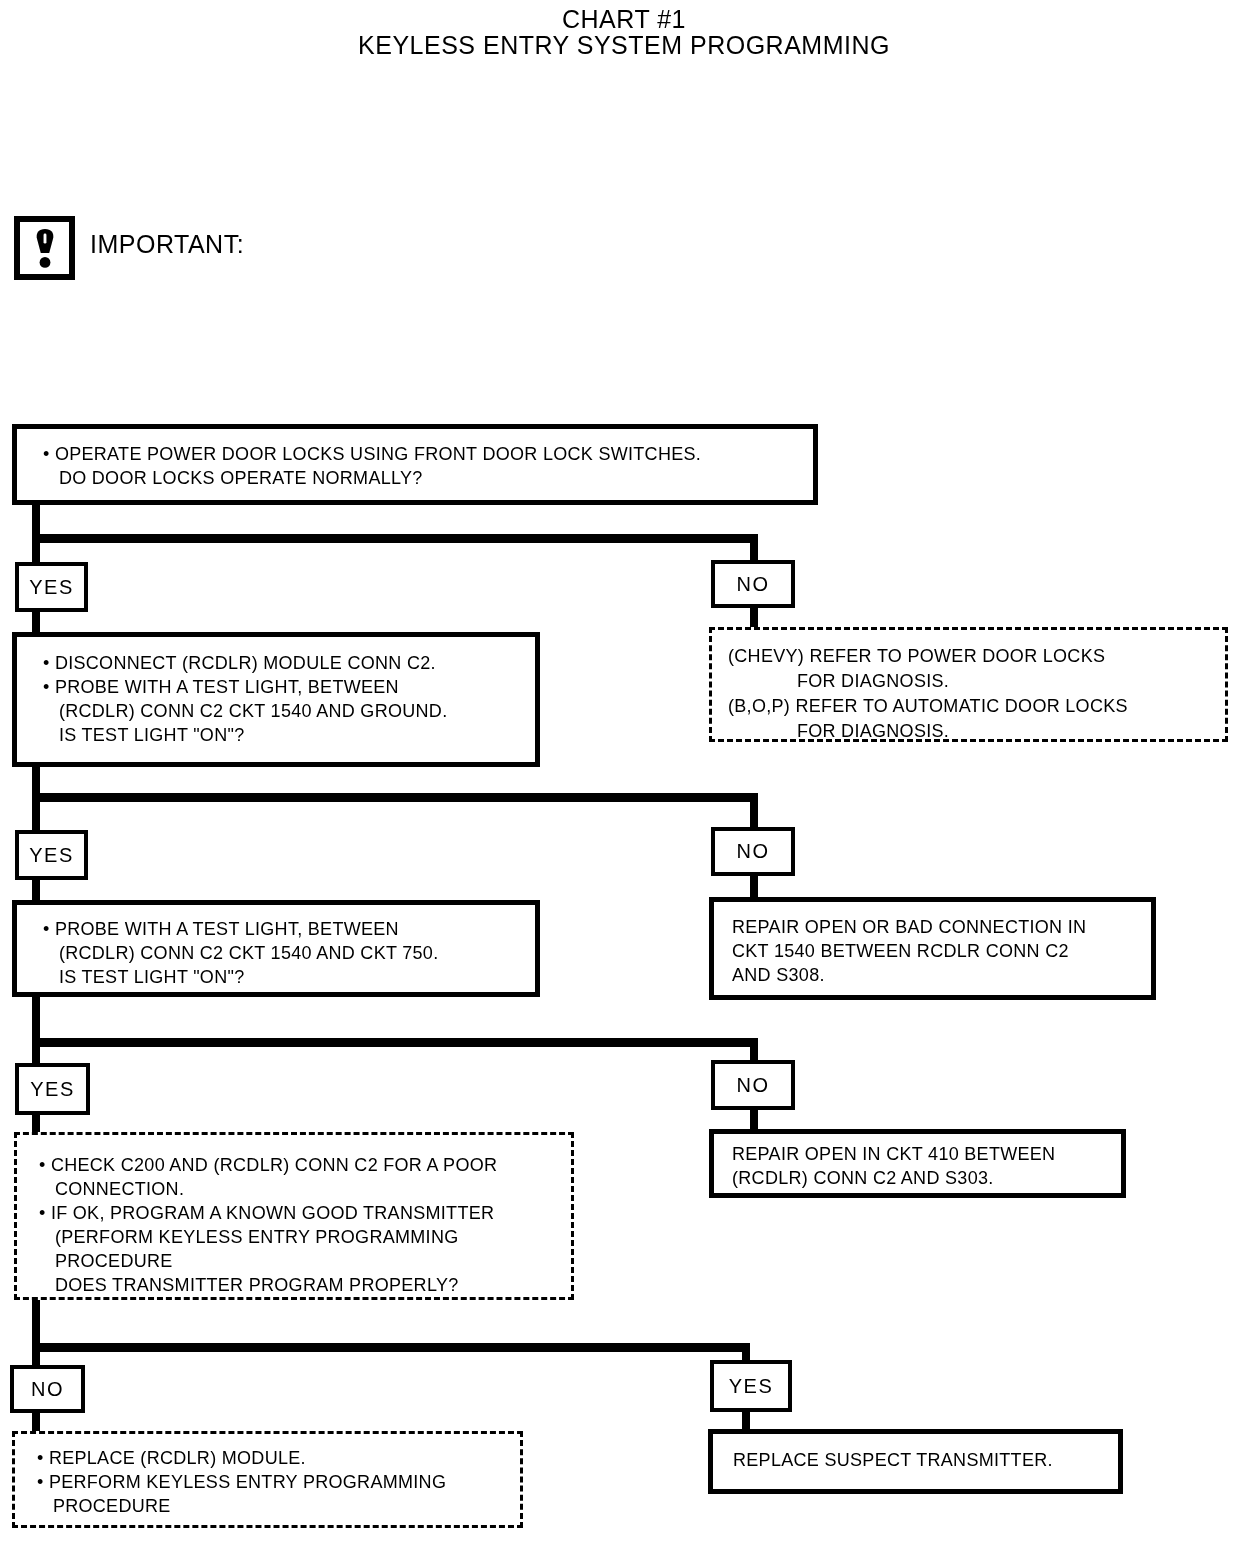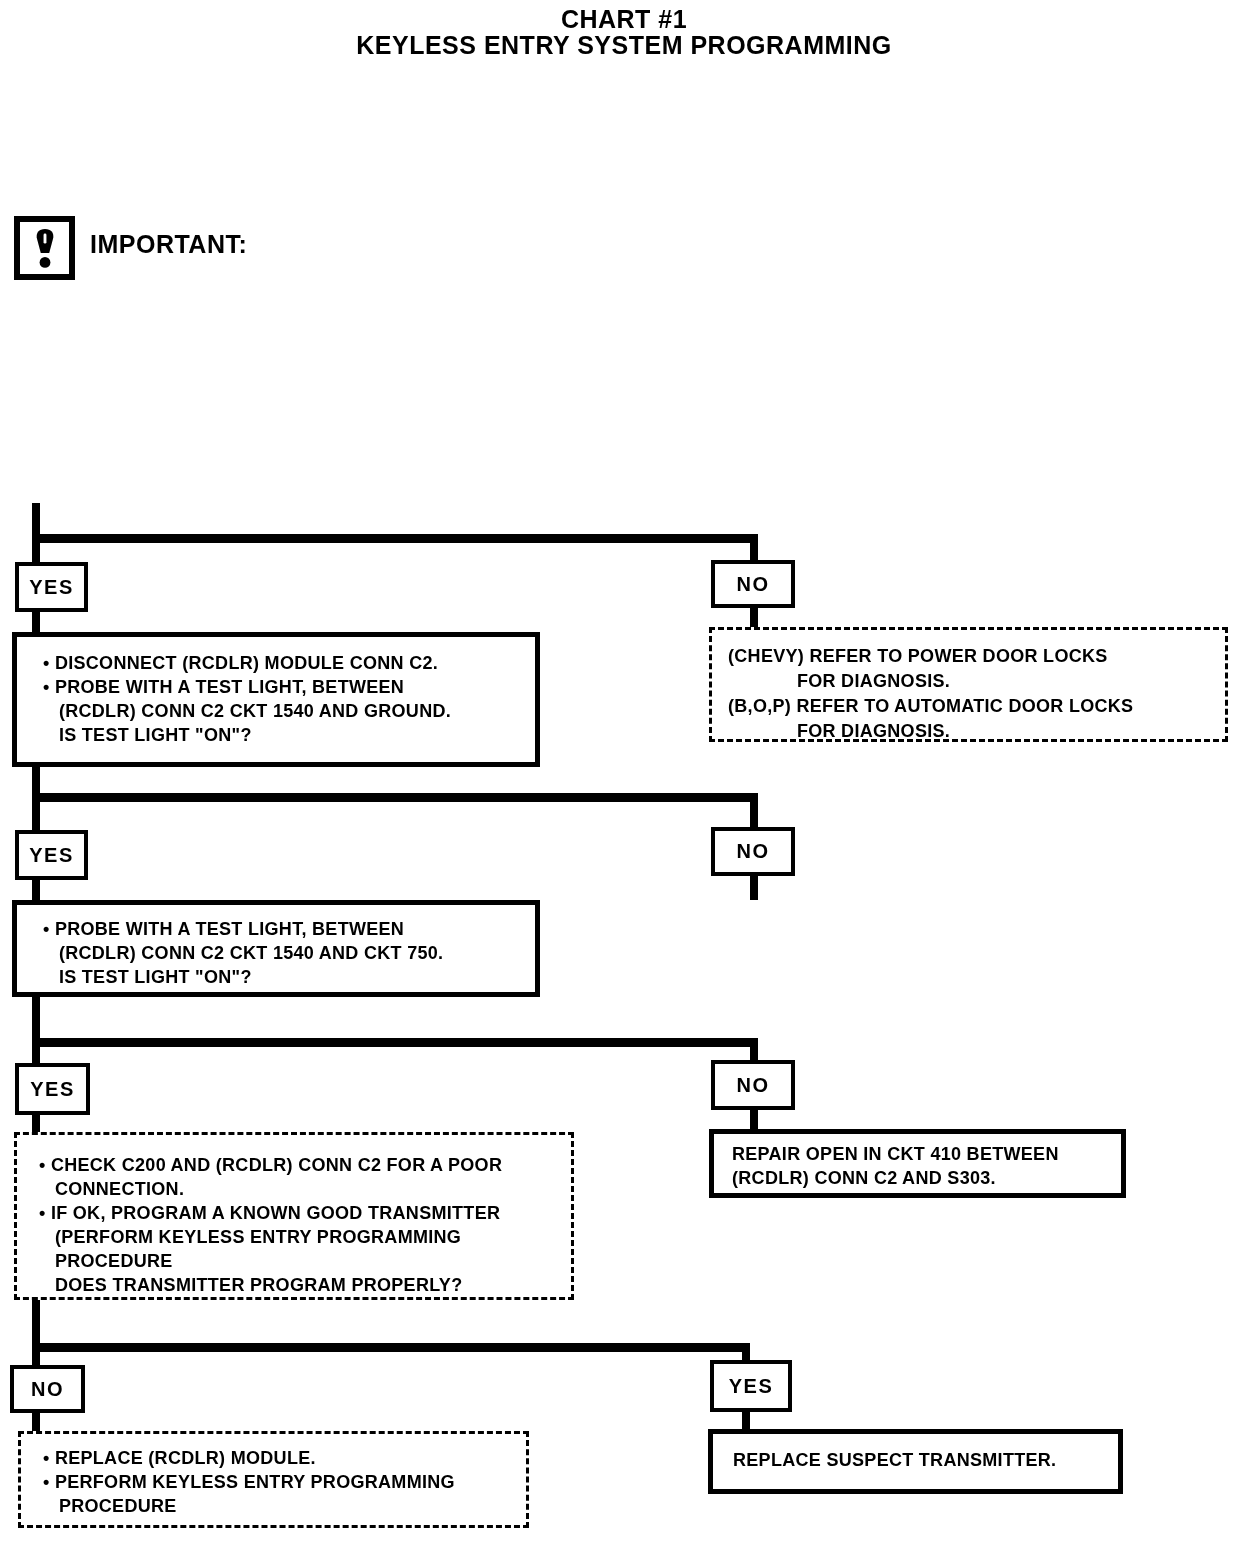--- a/index.html
+++ b/index.html
@@ -2,21 +2,21 @@
 <html><head>
 <meta charset="utf-8">
 <style>
   html,body{margin:0;padding:0;background:#ffffff;}
   .canvas{
     position:relative;
     width:1248px;height:1542px;
     background:#ffffff;
     color:#000;
     font-family:"Liberation Sans", sans-serif;
-    font-weight:bold;
+    font-weight:normal;
     overflow:hidden;
   }
   .title{
     position:absolute;left:0;width:100%;
     text-align:center;
     font-size:25px;letter-spacing:0.5px;
     white-space:nowrap;
   }
   .line{position:absolute;background:#000;z-index:0;}
   .node{
@@ -86,20 +86,24 @@
   <div class="line" style="left:750px;top:1038px;width:8px;height:26px;"></div>
   <div class="line" style="left:750px;top:1106px;width:8px;height:26px;"></div>
   <div class="line" style="left:32px;top:1113px;width:8px;height:22px;"></div>
 
   <div class="line" style="left:32px;top:1298px;width:8px;height:69px;"></div>
   <div class="line" style="left:32px;top:1343px;width:718px;height:9px;"></div>
   <div class="line" style="left:742px;top:1343px;width:8px;height:19px;"></div>
   <div class="line" style="left:742px;top:1410px;width:8px;height:22px;"></div>
   <div class="line" style="left:32px;top:1411px;width:8px;height:23px;"></div>
 
+  <div class="node" style="left:12px;top:424px;width:806px;height:81px;">
+    <div class="box-text" style="padding-left:26px;">• OPERATE POWER DOOR LOCKS USING FRONT DOOR LOCK SWITCHES.
+   DO DOOR LOCKS OPERATE NORMALLY?</div>
+  </div>
 
   <div class="decision" style="left:15px;top:562px;width:73px;height:50px;">YES</div>
   <div class="decision" style="left:711px;top:560px;width:84px;height:48px;">NO</div>
 
   <div class="node" style="left:12px;top:632px;width:528px;height:135px;">
     <div class="box-text" style="padding-left:26px;padding-top:14px;">• DISCONNECT (RCDLR) MODULE CONN C2.
 • PROBE WITH A TEST LIGHT, BETWEEN
    (RCDLR) CONN C2 CKT 1540 AND GROUND.
    IS TEST LIGHT "ON"?</div>
   </div>
@@ -111,41 +115,46 @@
   </div>
 
   <div class="decision" style="left:15px;top:830px;width:73px;height:50px;">YES</div>
   <div class="decision" style="left:711px;top:827px;width:84px;height:49px;">NO</div>
 
   <div class="node" style="left:12px;top:900px;width:528px;height:97px;">
     <div class="box-text" style="padding-left:26px;padding-top:12px;">• PROBE WITH A TEST LIGHT, BETWEEN
    (RCDLR) CONN C2 CKT 1540 AND CKT 750.
    IS TEST LIGHT "ON"?</div>
   </div>
+  <div class="node" style="left:709px;top:897px;width:447px;height:103px;">
+    <div class="box-text" style="padding-left:18px;padding-top:13px;">REPAIR OPEN OR BAD CONNECTION IN
+CKT 1540 BETWEEN RCDLR CONN C2
+AND S308.</div>
+  </div>
 
   <div class="decision" style="left:15px;top:1063px;width:75px;height:52px;">YES</div>
   <div class="decision" style="left:711px;top:1060px;width:84px;height:50px;">NO</div>
 
   <div class="node dashed" style="left:14px;top:1132px;width:560px;height:168px;">
     <div class="box-text" style="padding-left:22px;padding-top:18px;">• CHECK C200 AND (RCDLR) CONN C2 FOR A POOR
    CONNECTION.
 • IF OK, PROGRAM A KNOWN GOOD TRANSMITTER
    (PERFORM KEYLESS ENTRY PROGRAMMING
    PROCEDURE
    DOES TRANSMITTER PROGRAM PROPERLY?</div>
   </div>
   <div class="node" style="left:709px;top:1129px;width:417px;height:69px;">
     <div class="box-text" style="padding-left:18px;padding-top:8px;">REPAIR OPEN IN CKT 410 BETWEEN
 (RCDLR) CONN C2 AND S303.</div>
   </div>
 
   <div class="decision" style="left:10px;top:1365px;width:75px;height:48px;">NO</div>
   <div class="decision" style="left:710px;top:1360px;width:82px;height:52px;">YES</div>
 
-  <div class="node dashed" style="left:18px;top:1431px;width:511px;height:97px;">
+  <div class="node dashed" style="left:12px;top:1431px;width:511px;height:97px;">
     <div class="box-text" style="padding-left:22px;padding-top:12px;">• REPLACE (RCDLR) MODULE.
 • PERFORM KEYLESS ENTRY PROGRAMMING
    PROCEDURE</div>
   </div>
   <div class="node" style="left:708px;top:1429px;width:415px;height:65px;">
     <div class="box-text" style="padding-left:20px;padding-top:14px;">REPLACE SUSPECT TRANSMITTER.</div>
   </div>
 
 </div>
 

